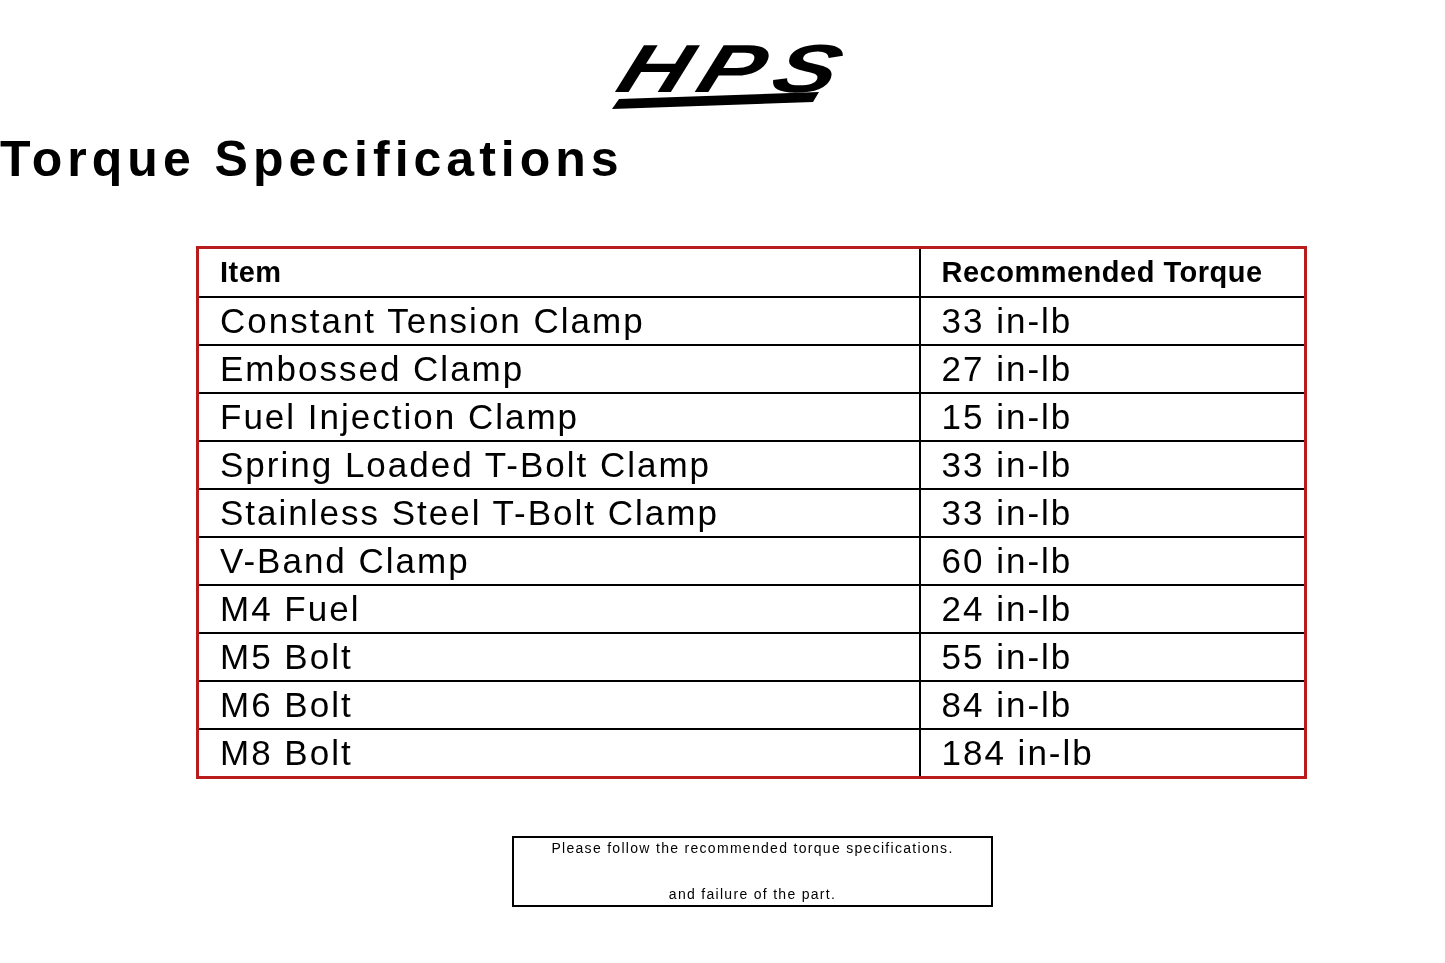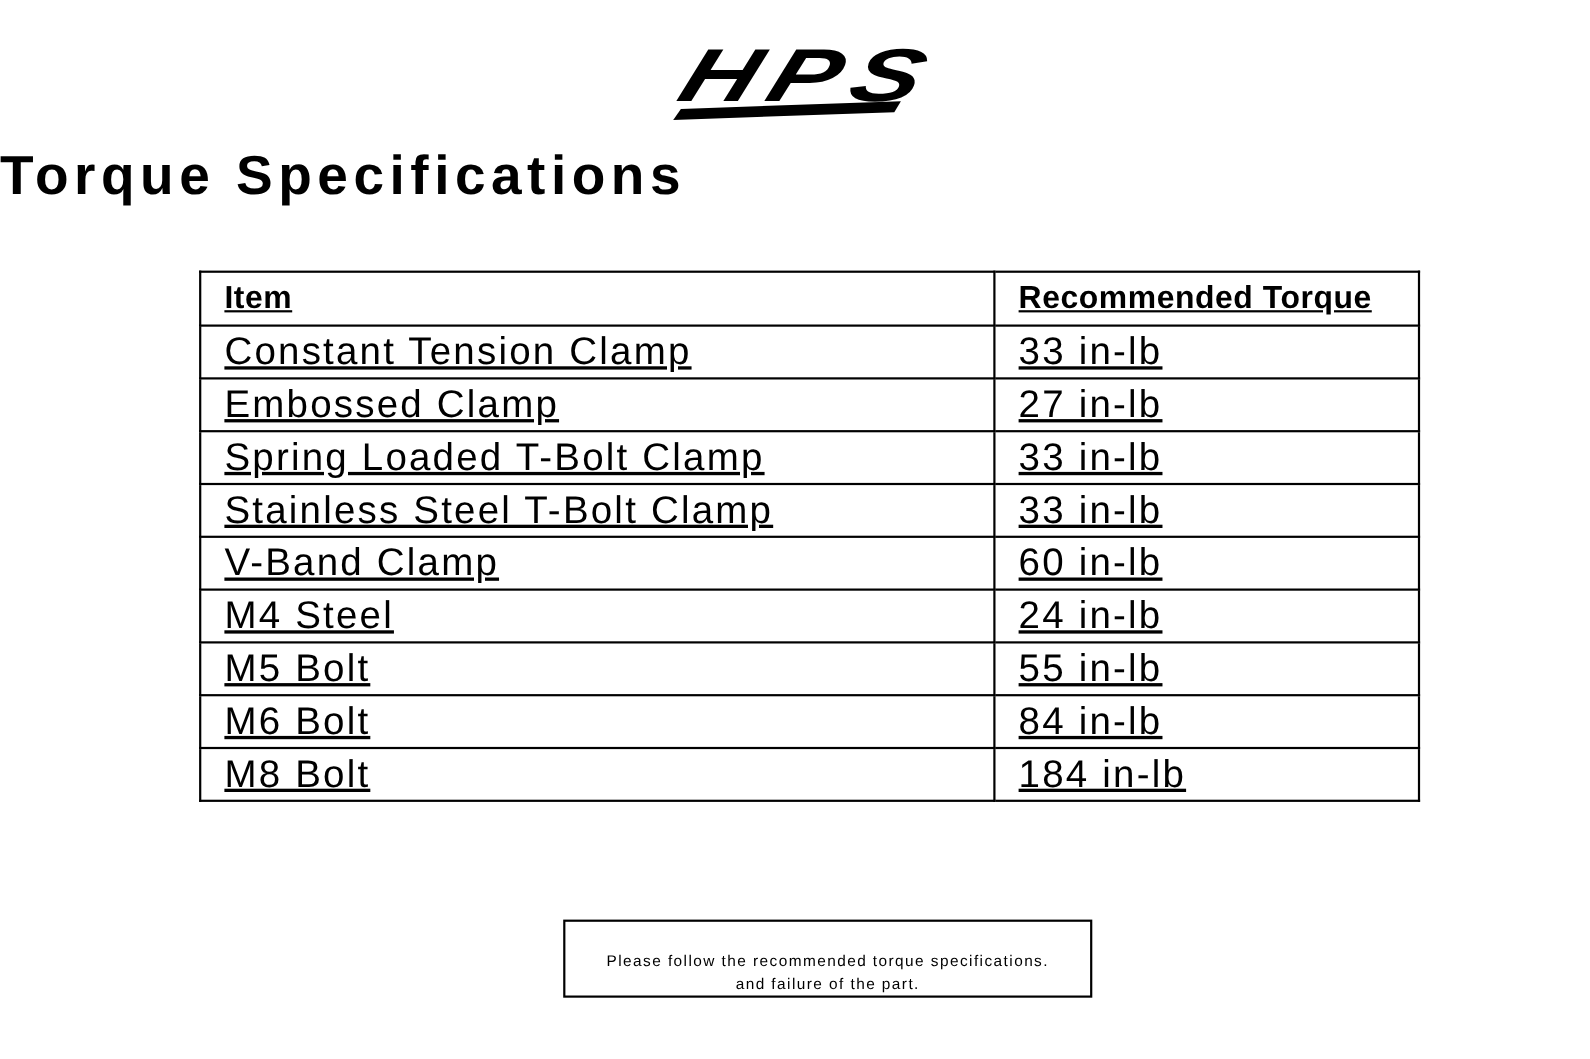--- a/index.html
+++ b/index.html
@@ -30,27 +30,26 @@
     top: 130px;
     width: 1154px;
     margin: 0;
     font-size: 50px;
     font-weight: 700;
     letter-spacing: 5px;
     white-space: nowrap;
   }
   table.spec-table {
     position: absolute;
-    left: 181px;
+    left: 196px;
     top: 246px;
     width: 1108px;
     border-collapse: collapse;
     table-layout: fixed;
-    border: 1px solid #b91c1c;
-    text-decoration: underline;
+    border: 3px solid #b91c1c;
   }
   table.spec-table col.col-item   { width: 722px; }
   table.spec-table col.col-torque { width: 386px; }
   table.spec-table th,
   table.spec-table td {
     border: 2px solid #000000;
     text-align: left;
     vertical-align: middle;
     padding: 0 6px 0 21px;
     white-space: nowrap;
@@ -71,21 +70,21 @@
   .note {
     position: absolute;
     left: 512px;
     top: 836px;
     width: 481px;
     height: 71px;
     box-sizing: border-box;
     border: 2px solid #000000;
     display: flex;
     flex-direction: column;
-    justify-content: flex-end;
+    justify-content: space-between;
     align-items: center;
     text-align: center;
     font-size: 14px;
     line-height: 21px;
     letter-spacing: 1.3px;
     white-space: nowrap;
   }
 </style>
 </head>
 <body>
@@ -119,38 +118,42 @@
         <tr>
           <td>Constant Tension Clamp</td>
           <td>33 in-lb</td>
         </tr>
 
         <tr>
           <td>Embossed Clamp</td>
           <td>27 in-lb</td>
         </tr>
 
+        <tr>
+          <td>Fuel Injection Clamp</td>
+          <td>15 in-lb</td>
+        </tr>
 
         <tr>
           <td>Spring Loaded T-Bolt Clamp</td>
           <td>33 in-lb</td>
         </tr>
 
         <tr>
           <td>Stainless Steel T-Bolt Clamp</td>
           <td>33 in-lb</td>
         </tr>
 
         <tr>
           <td>V-Band Clamp</td>
           <td>60 in-lb</td>
         </tr>
 
         <tr>
-          <td>M4 Steel</td>
+          <td>M4 Fuel</td>
           <td>24 in-lb</td>
         </tr>
 
         <tr>
           <td>M5 Bolt</td>
           <td>55 in-lb</td>
         </tr>
 
         <tr>
           <td>M6 Bolt</td>

